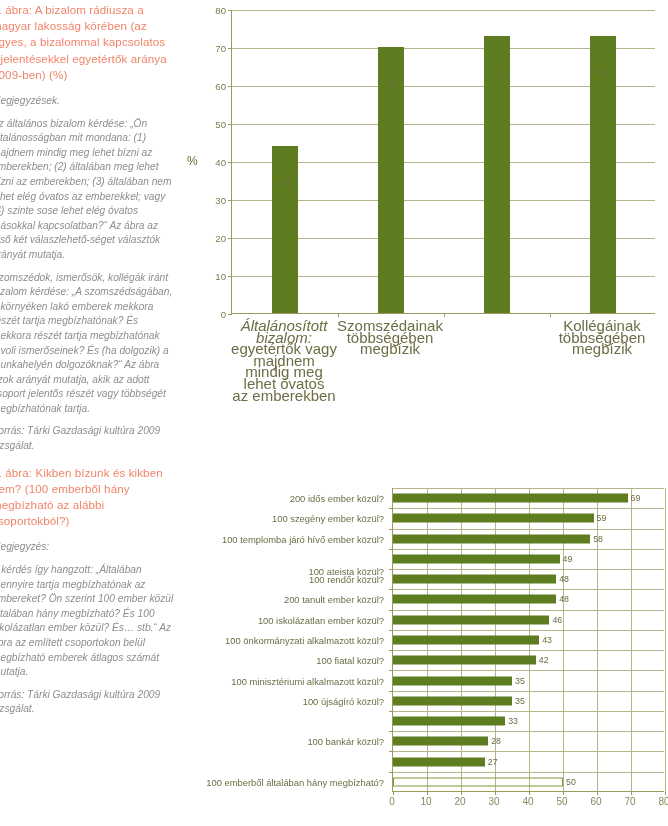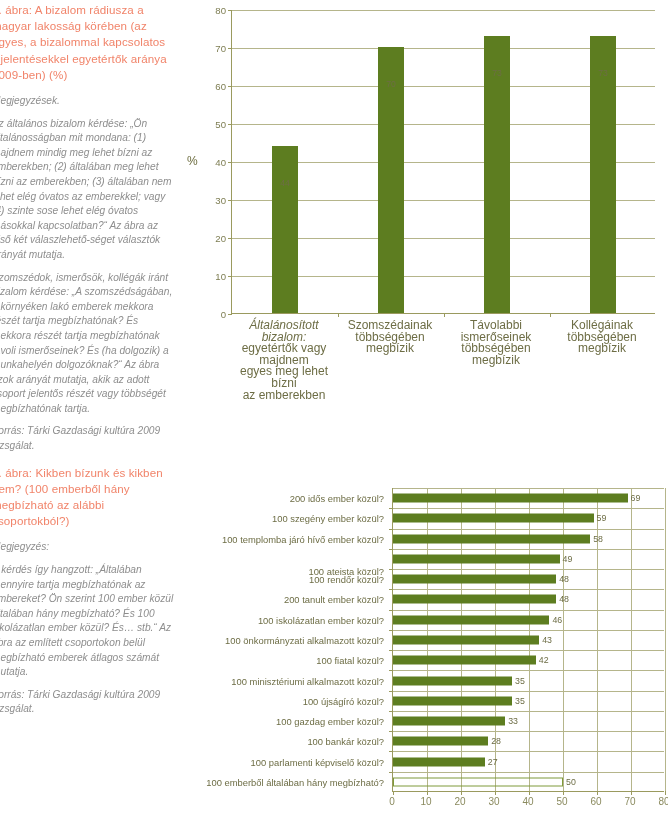--- a/index.html
+++ b/index.html
@@ -79,21 +79,21 @@
   }
   .c1-val{
     position:absolute;width:40px;text-align:center;
     font-size:8.6px;color:#6d6d45;margin-top:44px;
   }
   .c1-xlabels{
     position:absolute;left:45px;top:318px;width:424px;height:86px;
   }
   .c1-xlab{
     position:absolute;top:0;text-align:center;
-    font-size:12px;line-height:11.6px;color:#6d6d45;
+    font-size:15px;line-height:11.6px;color:#6d6d45;
   }
   .c1-xlab i{font-style:italic;display:block;}
 
   
   .chart2{
     position:absolute;left:176px;top:486px;width:492px;height:340px;
   }
   .c2-labels{
     position:absolute;left:0;top:0;width:212px;height:300px;
   }
@@ -206,31 +206,27 @@
         <div class="c1-val" style="left: 245px; top: 13.6px;">73</div>
         <div class="c1-xtick" style="left: 212px;"></div>
         <div class="c1-bar" style="left: 358px; height: 277.4px; background: rgb(93, 125, 32);"></div>
         <div class="c1-val" style="left: 351px; top: 13.6px;">73</div>
         <div class="c1-xtick" style="left: 318px;"></div>
       </div>
     <div class="c1-xlabels" id="c1-xlabels">
         <div class="c1-xlab" style="left: 0px; width: 106px;">
           <i>Általánosított bizalom:</i>
           <div>egyetértők vagy majdnem</div>
-          <div>egyes meg lehet bízni</div>
+          <div>mindig meg lehet óvatos</div>
           <div>az emberekben</div>
         </div>
         <div class="c1-xlab" style="left: 106px; width: 106px;">
           <div>Szomszédainak</div>
           <div>többségében</div>
           <div>megbízik</div>
-        </div>
-        <div class="c1-xlab" style="left: 212px; width: 106px;">
-          <div>Távolabbi ismerőseinek</div>
-          <div>többségében megbízik</div>
         </div>
         <div class="c1-xlab" style="left: 318px; width: 106px;">
           <div>Kollégáinak többségében</div>
           <div>megbízik</div>
         </div>
       </div>
   </div>
 
   <div class="chart2">
     <div class="c2-labels" id="c2-labels">
@@ -238,23 +234,21 @@
         <div class="c2-lab" style="top: 32.4px;">100 szegény ember közül?</div>
         <div class="c2-lab" style="top: 52.6667px;">100 templomba járó hívő ember közül?</div>
         <div class="c2-lab" style="top: 85px;">100 ateista közül?</div>
         <div class="c2-lab" style="top: 93.2px;">100 rendőr közül?</div>
         <div class="c2-lab" style="top: 113.467px;">200 tanult ember közül?</div>
         <div class="c2-lab" style="top: 133.733px;">100 iskolázatlan ember közül?</div>
         <div class="c2-lab" style="top: 154px;">100 önkormányzati alkalmazott közül?</div>
         <div class="c2-lab" style="top: 174.267px;">100 fiatal közül?</div>
         <div class="c2-lab" style="top: 194.533px;">100 minisztériumi alkalmazott közül?</div>
         <div class="c2-lab" style="top: 214.8px;">100 újságíró közül?</div>
-        <div class="c2-lab" style="top: 235.067px;">100 gazdag ember közül?</div>
         <div class="c2-lab" style="top: 255.333px;">100 bankár közül?</div>
-        <div class="c2-lab" style="top: 275.6px;">100 parlamenti képviselő közül?</div>
         <div class="c2-lab" style="top: 295.867px;">100 emberből általában hány megbízható?</div>
       </div>
     <div class="c2-plot" id="c2-plot">
         <div class="c2-xtick" style="left: 0px;"></div>
         <div class="c2-vgrid" style="left: 34px;"></div>
         <div class="c2-xtick" style="left: 34px;"></div>
         <div class="c2-vgrid" style="left: 68px;"></div>
         <div class="c2-xtick" style="left: 68px;"></div>
         <div class="c2-vgrid" style="left: 102px;"></div>
         <div class="c2-xtick" style="left: 102px;"></div>

